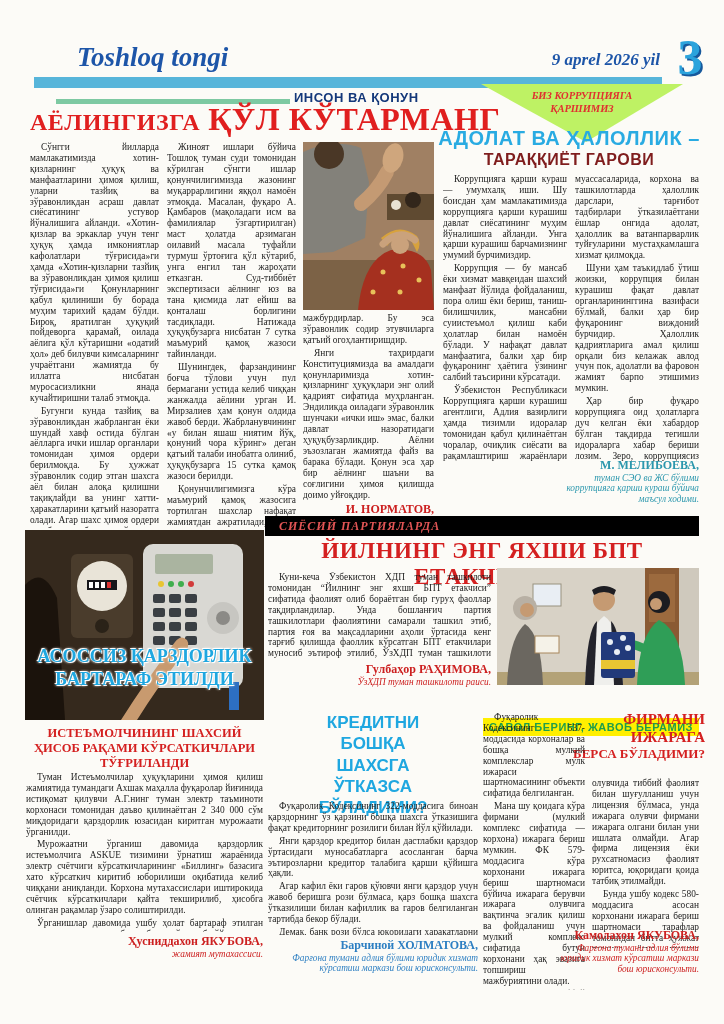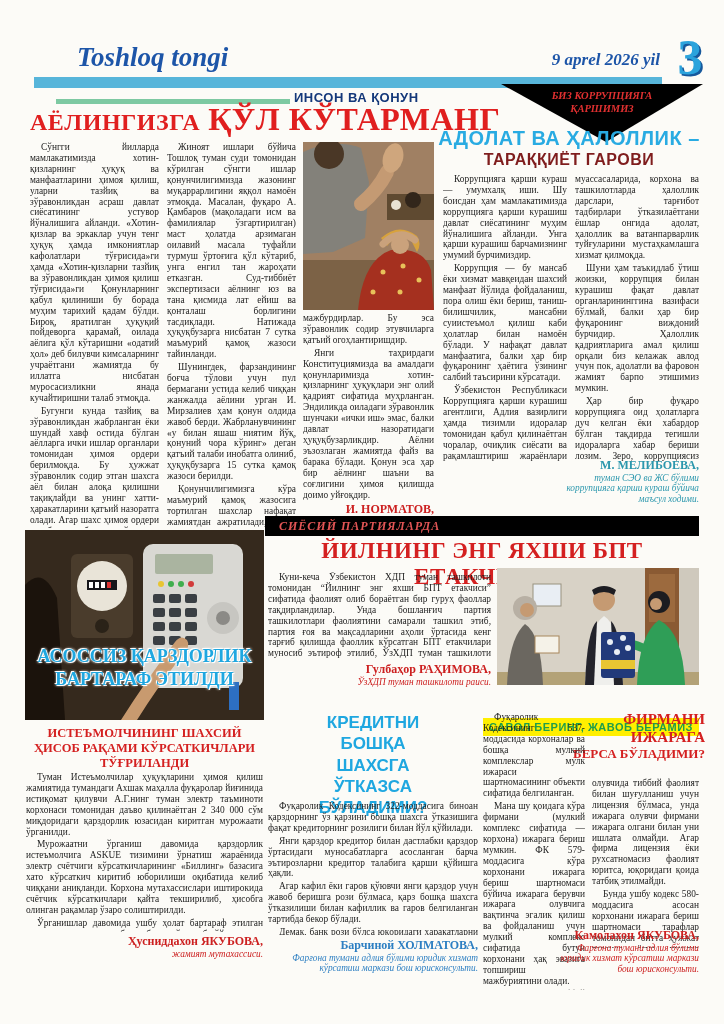--- a/index.html
+++ b/index.html
@@ -29,21 +29,21 @@
   .v-kicker{left:294px;top:90px;width:142px;font-family:"Liberation Sans",sans-serif;font-weight:bold;font-size:13px;letter-spacing:.5px;color:#14387a;}
   .v-head{left:30px;top:101px;width:404px;text-align:center;color:#e01f1f;white-space:nowrap;}
   .v-lead{font-weight:bold;font-size:24px;letter-spacing:.5px;}
   .v-main{font-weight:bold;font-size:32px;letter-spacing:.5px;}
   .v-col1{left:30px;top:142px;width:129px;height:386px;}
   .v-col2{left:167px;top:142px;width:129px;height:386px;}
   .v-photo{left:303px;top:142px;width:131px;height:168px;background:#a08063;overflow:hidden;}
   .v-col3{left:303px;top:313px;width:131px;height:215px;}
 
   
-  .c-arrow{left:501px;top:84px;width:202px;height:58px;background:#000000;
+  .c-arrow{left:481px;top:84px;width:202px;height:58px;background:#bef264;
            clip-path:polygon(0 0,100% 0,52% 100%);}
   .c-arrow-text{margin:6px auto 0;width:150px;text-align:center;font-style:italic;font-weight:bold;font-size:10.5px;color:#e03030;line-height:1.2;}
   .c-head1{left:438px;top:127px;width:262px;text-align:center;font-family:"Liberation Sans",sans-serif;font-weight:bold;font-size:20px;color:#29abe2;letter-spacing:.5px;}
   .c-head2{left:438px;top:151px;width:262px;text-align:center;font-family:"Liberation Sans",sans-serif;font-weight:bold;font-size:16px;color:#7f1d1d;letter-spacing:.5px;}
   .c-col1{left:443px;top:174px;width:124px;height:288px;}
   .c-col2{left:575px;top:174px;width:124px;height:288px;}
   .c-sig{left:548px;top:456px;width:151px;}
 
   
   .b-banner{left:265px;top:516px;width:434px;height:20px;background:#000000;}

